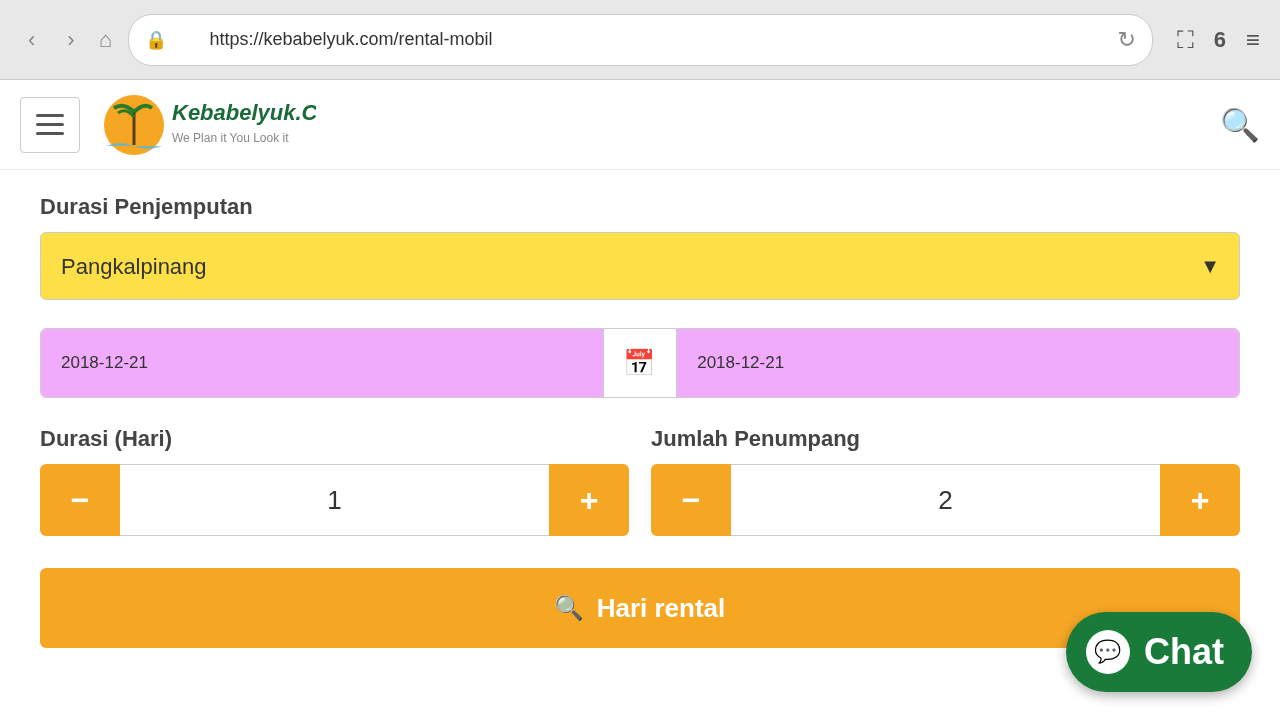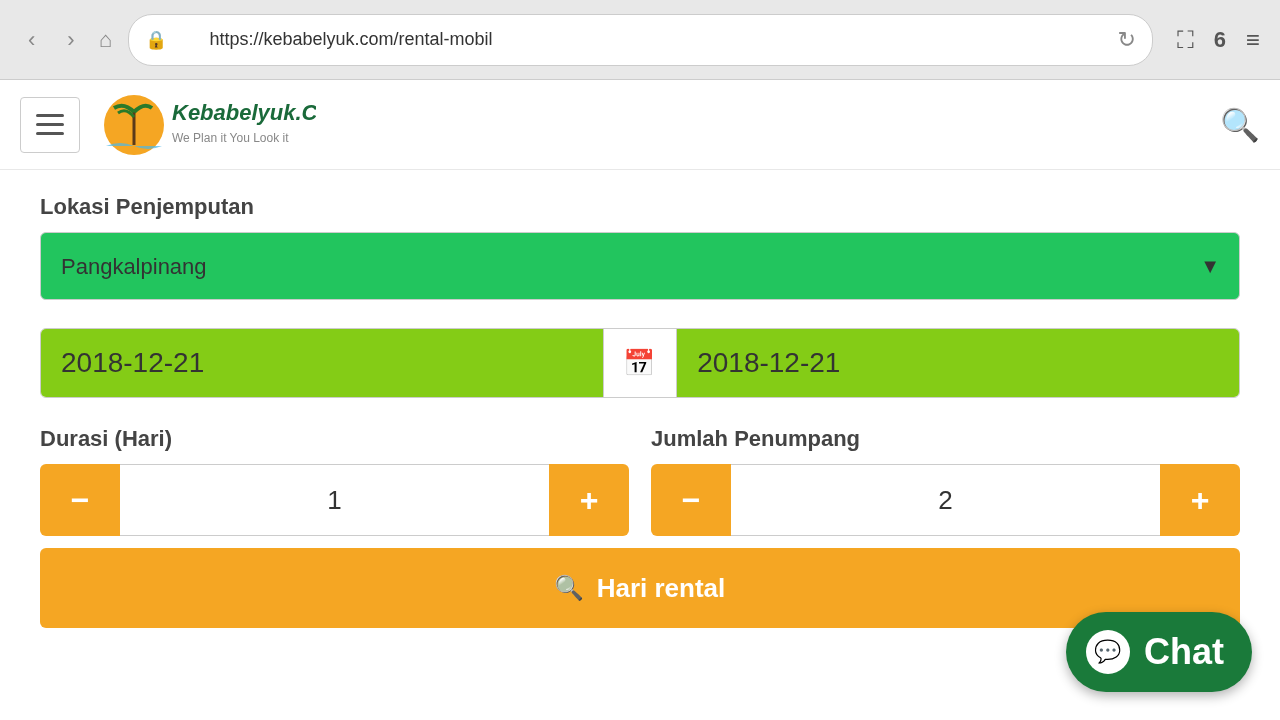--- a/index.html
+++ b/index.html
@@ -125,21 +125,21 @@
     }
     .location-select {
       width: 100%;
       height: 68px;
       border: 1px solid #ccc;
       border-radius: 6px;
       padding: 0 20px;
       font-size: 22px;
       color: #333;
       appearance: none;
-      background: #22c55e;
+      background: #fde047;
       cursor: pointer;
     }
     .select-arrow {
       position: absolute;
       right: 20px;
       top: 50%;
       transform: translateY(-50%);
       font-size: 20px;
       color: #333;
       pointer-events: none;
@@ -151,40 +151,40 @@
       align-items: stretch;
       border: 1px solid #ccc;
       border-radius: 6px;
       overflow: hidden;
       height: 70px;
     }
     .date-input {
       flex: 1;
       border: none;
       padding: 0 20px;
-      font-size: 28px;
+      font-size: 17px;
       color: #333;
       outline: none;
-      background: #84cc16;
+      background: #f0abfc;
     }
     .calendar-btn {
       background: white;
       border: none;
       border-left: 1px solid #ccc;
       border-right: 1px solid #ccc;
       padding: 0 20px;
       font-size: 26px;
       color: #555;
       cursor: pointer;
     }
 
     .counters-row {
       display: flex;
       gap: 22px;
-      margin-bottom: 12px;
+      margin-bottom: 32px;
     }
     .counter-group { flex: 1; }
     .counter-label {
       font-size: 22px;
       font-weight: bold;
       color: #444;
       margin-bottom: 12px;
     }
     .counter-control {
       display: flex;
@@ -310,21 +310,21 @@
 
         <text x="76" y="30" font-family="Arial" font-size="22" font-weight="bold" fill="#1a6a3a" font-style="italic">Kebabelyuk.Com</text>
         <text x="76" y="52" font-family="Arial" font-size="12" fill="#888">We Plan it You Look it</text>
       </svg>
     </div>
     <button class="search-btn">🔍</button>
   </div>
 
   <div class="main-content">
 
-    <div class="section-label">Lokasi Penjemputan</div>
+    <div class="section-label">Durasi Penjemputan</div>
     <div class="select-wrapper">
       <select class="location-select">
         <option>Pangkalpinang</option>
         <option>Sungailiat</option>
         <option>Toboali</option>
         <option>Muntok</option>
       </select>
       <span class="select-arrow">▼</span>
     </div>
 

